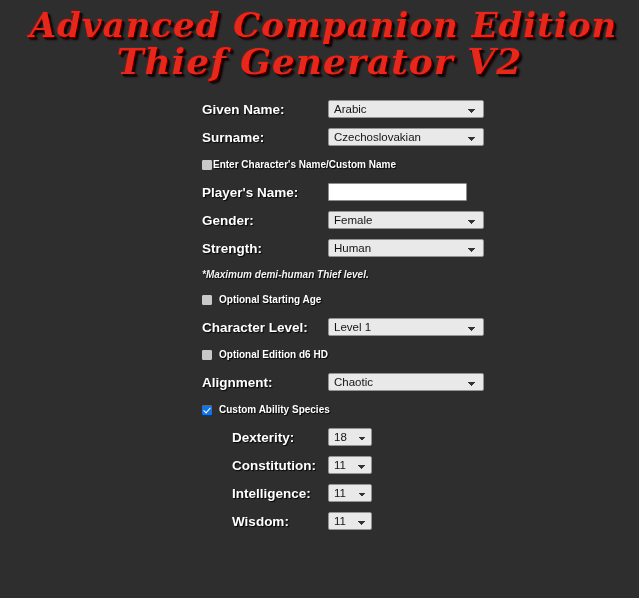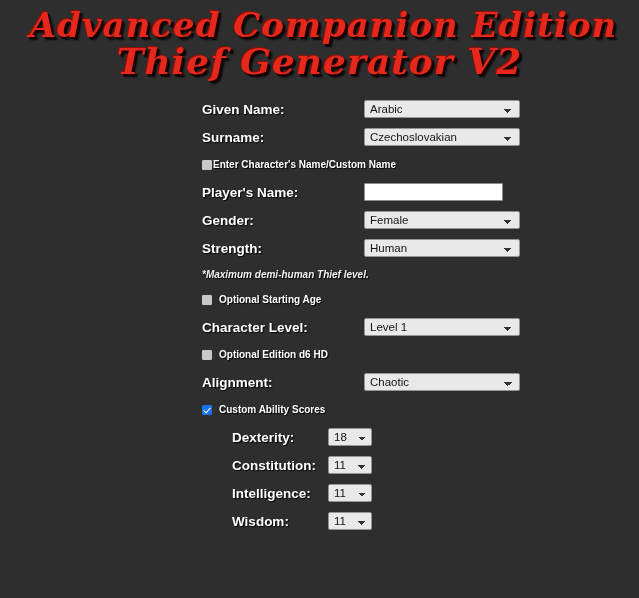--- a/index.html
+++ b/index.html
@@ -40,21 +40,20 @@
   
   .form {
     margin-top: 16px;
     padding-left: 202px;
   }
   .row {
     display: flex;
     align-items: center;
     height: 28px;
     margin-bottom: 0px;
-    gap: 36px;
   }
   .lbl {
     color: #ffffff;
     font-size: 13.5px;
     font-weight: bold;
     text-shadow: 1px 1px 1px rgba(0,0,0,.9);
     white-space: nowrap;
   }
   .lbl-col {
     width: 126px;
@@ -247,21 +246,21 @@
 
   <div class="row">
     <span class="lbl lbl-col">Alignment:</span>
     <select class="std">
       <option>Chaotic</option>
     </select>
   </div>
 
   <div class="checkrow">
     <span class="cbox checked"></span>
-    <span class="cbox-label spaced">Custom Ability Scores</span>
+    <span class="cbox-label spaced">Custom Ability Species</span>
   </div>
 
 
   <div class="ability-row">
     <span class="ability-lbl">Dexterity:</span>
     <select class="std mini">
       <option>18</option>
     </select>
   </div>
 

